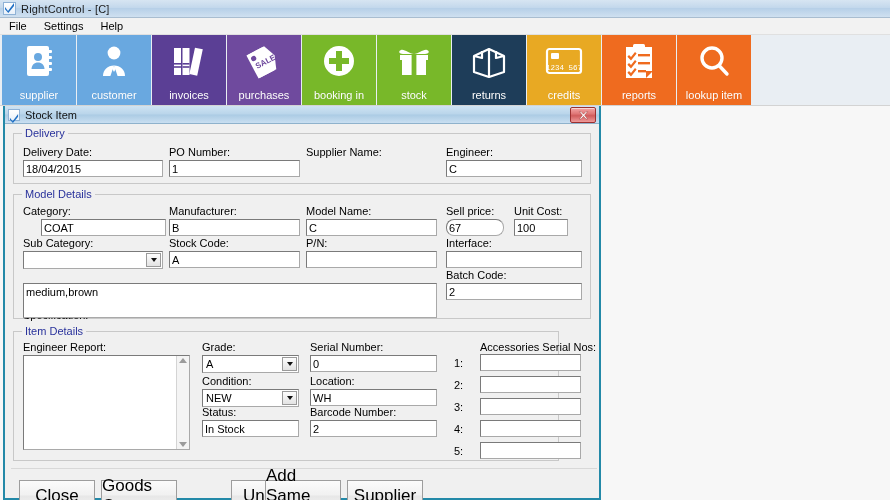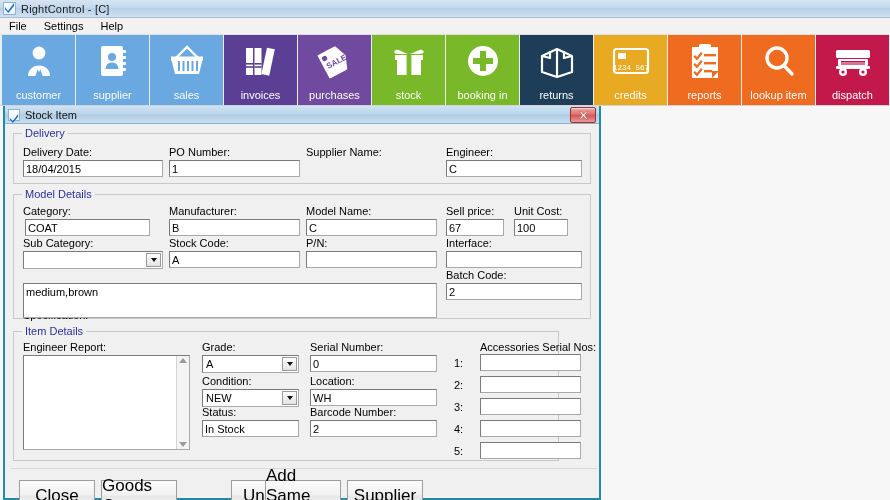--- a/index.html
+++ b/index.html
@@ -272,62 +272,45 @@
   <div class="menubar">
     <div class="menu-item">File</div>
     <div class="menu-item">Settings</div>
     <div class="menu-item">Help</div>
   </div>
 
   <div class="toolbar">
 
     <div class="tbtn" style="background:#69a8e0">
       <span class="ico">
-        <svg width="38" height="38" viewBox="0 0 38 38" fill="#fff">
-          <circle cx="19" cy="11" r="6.4"></circle>
-          <path d="M8 34c0-6.2 4.6-10.6 11-10.6S30 27.8 30 34z"></path>
-          <path d="M19 23.6 L15.4 34 L19 34 L22.6 34 Z" fill="#69a8e0"></path>
-          <path d="M19 23.6 L17.3 27 L19 30 L20.7 27 Z" fill="#fff"></path>
-        </svg>
-      </span>
-      <span class="lbl">customer</span>
-    </div>
-
-    <div class="tbtn" style="background:#69a8e0">
-      <span class="ico">
         <svg width="36" height="36" viewBox="0 0 36 36" fill="#fff">
           <rect x="6" y="3" width="22" height="30" rx="2"></rect>
           <rect x="27" y="7" width="4" height="3" rx="1"></rect>
           <rect x="27" y="13" width="4" height="3" rx="1"></rect>
           <rect x="27" y="19" width="4" height="3" rx="1"></rect>
           <rect x="27" y="25" width="4" height="3" rx="1"></rect>
           <circle cx="17" cy="14" r="4" fill="#69a8e0"></circle>
           <path d="M10.5 26c0-4 2.9-6.6 6.5-6.6s6.5 2.6 6.5 6.6z" fill="#69a8e0"></path>
         </svg>
       </span>
       <span class="lbl">supplier</span>
     </div>
 
     <div class="tbtn" style="background:#69a8e0">
       <span class="ico">
-        <svg width="38" height="34" viewBox="0 0 38 34" fill="none" stroke="#fff" stroke-width="2.4">
-          <path d="M8 14 L19 3 L30 14"></path>
-          <path d="M3 14 H35 L31 30 H7 Z" fill="#fff" stroke="none"></path>
-          <g stroke="#69a8e0" stroke-width="2">
-            <line x1="11" y1="17" x2="11" y2="27"></line>
-            <line x1="15.5" y1="17" x2="15.5" y2="27"></line>
-            <line x1="20" y1="17" x2="20" y2="27"></line>
-            <line x1="24.5" y1="17" x2="24.5" y2="27"></line>
-            <line x1="29" y1="17" x2="29" y2="27"></line>
-          </g>
-          <rect x="3" y="12.5" width="32" height="4" fill="#fff" stroke="none"></rect>
-        </svg>
-      </span>
-      <span class="lbl">sales</span>
-    </div>
+        <svg width="38" height="38" viewBox="0 0 38 38" fill="#fff">
+          <circle cx="19" cy="11" r="6.4"></circle>
+          <path d="M8 34c0-6.2 4.6-10.6 11-10.6S30 27.8 30 34z"></path>
+          <path d="M19 23.6 L15.4 34 L19 34 L22.6 34 Z" fill="#69a8e0"></path>
+          <path d="M19 23.6 L17.3 27 L19 30 L20.7 27 Z" fill="#fff"></path>
+        </svg>
+      </span>
+      <span class="lbl">customer</span>
+    </div>
+
 
     <div class="tbtn" style="background:#5b3f95">
       <span class="ico">
         <svg width="36" height="34" viewBox="0 0 36 34" fill="#fff">
           <rect x="3" y="4" width="7" height="27"></rect>
           <rect x="11.5" y="4" width="7" height="27"></rect>
           <g transform="rotate(12 24 18)">
             <rect x="21" y="4" width="8" height="27"></rect>
           </g>
           <g fill="#5b3f95">
@@ -350,39 +333,39 @@
             <circle cx="11" cy="11" r="2.6" fill="#6f4a9e"></circle>
             <text x="20" y="22" font-family="Liberation Sans, sans-serif" font-size="8" font-weight="bold" fill="#6f4a9e" text-anchor="middle">SALE</text>
           </g>
         </svg>
       </span>
       <span class="lbl">purchases</span>
     </div>
 
     <div class="tbtn" style="background:#78b829">
       <span class="ico">
+        <svg width="36" height="36" viewBox="0 0 36 36">
+          <circle cx="18" cy="18" r="15" fill="#fff"></circle>
+          <path d="M15 8 h6 v7 h7 v6 h-7 v7 h-6 v-7 h-7 v-6 h7 z" fill="#78b829"></path>
+        </svg>
+      </span>
+      <span class="lbl">booking in</span>
+    </div>
+
+    <div class="tbtn" style="background:#78b829">
+      <span class="ico">
         <svg width="38" height="34" viewBox="0 0 38 34" fill="#fff">
           <path d="M19 10 C14 10 10 5 6 6 C3 7 4 10 8 10 Z"></path>
           <path d="M19 10 C24 10 28 5 32 6 C35 7 34 10 30 10 Z"></path>
           <rect x="5" y="11" width="28" height="5"></rect>
           <rect x="7" y="16" width="24" height="15"></rect>
           <rect x="16.6" y="11" width="4.8" height="20" fill="#78b829"></rect>
         </svg>
       </span>
       <span class="lbl">stock</span>
-    </div>
-
-    <div class="tbtn" style="background:#78b829">
-      <span class="ico">
-        <svg width="36" height="36" viewBox="0 0 36 36">
-          <circle cx="18" cy="18" r="15" fill="#fff"></circle>
-          <path d="M15 8 h6 v7 h7 v6 h-7 v7 h-6 v-7 h-7 v-6 h7 z" fill="#78b829"></path>
-        </svg>
-      </span>
-      <span class="lbl">booking in</span>
     </div>
 
     <div class="tbtn" style="background:#1e3d59">
       <span class="ico">
         <svg width="38" height="34" viewBox="0 0 38 34" fill="none" stroke="#fff" stroke-width="2.2" stroke-linejoin="round">
           <path d="M4 12 L19 5 L34 12 V28 L19 33 L4 28 Z"></path>
           <path d="M4 12 L12 14 V7"></path>
           <path d="M34 12 L26 14 V7"></path>
           <path d="M19 5 V33"></path>
         </svg>
@@ -423,38 +406,20 @@
     <div class="tbtn" style="background:#ef6b1f">
       <span class="ico">
         <svg width="36" height="36" viewBox="0 0 36 36" fill="none" stroke="#fff" stroke-width="3.4" stroke-linecap="round">
           <circle cx="16" cy="15" r="10"></circle>
           <line x1="23.5" y1="23" x2="31" y2="31"></line>
         </svg>
       </span>
       <span class="lbl">lookup item</span>
     </div>
 
-    <div class="tbtn" style="background:#c2184b">
-      <span class="ico">
-        <svg width="40" height="32" viewBox="0 0 40 32" fill="#fff">
-          <rect x="3" y="5" width="34" height="8" rx="1.5"></rect>
-          <rect x="5" y="14" width="30" height="7" rx="1"></rect>
-          <g fill="#c2184b">
-            <rect x="8" y="16" width="24" height="1.6"></rect>
-            <rect x="8" y="18.4" width="24" height="1.2"></rect>
-          </g>
-          <rect x="3" y="21" width="34" height="3" rx="1"></rect>
-          <circle cx="10" cy="27" r="4"></circle>
-          <circle cx="30" cy="27" r="4"></circle>
-          <circle cx="10" cy="27" r="1.6" fill="#c2184b"></circle>
-          <circle cx="30" cy="27" r="1.6" fill="#c2184b"></circle>
-        </svg>
-      </span>
-      <span class="lbl">dispatch</span>
-    </div>
 
   </div>
   <div class="toolbar-shadow"></div>
 
   <div class="mdi">
 
     <div class="dialog">
 
       <div class="dlg-title">
         <span class="dlg-icon">
@@ -484,30 +449,30 @@
           <span class="fld-label" style="left:292px; top:12px;">Supplier Name:</span>
 
           <span class="fld-label" style="left:432px; top:12px;">Engineer:</span>
           <input class="inp caret" style="left: 432px; top: 26px; width: 136px;" value="C">
         </div>
 
         <div class="group" style="left:8px; top:70px; width:578px; height:125px;">
           <span class="gtitle">Model Details</span>
 
           <span class="fld-label" style="left:9px; top:10px;">Category:</span>
-          <input class="inp" style="left: 11px; top: 24px; width: 125px;" value="COAT">
+          <input class="inp" style="left: 27px; top: 24px; width: 125px;" value="COAT">
 
           <span class="fld-label" style="left:155px; top:10px;">Manufacturer:</span>
           <input class="inp" style="left: 155px; top: 24px; width: 131px;" value="B">
 
           <span class="fld-label" style="left:292px; top:10px;">Model Name:</span>
           <input class="inp" style="left: 292px; top: 24px; width: 131px;" value="C">
 
           <span class="fld-label" style="left:432px; top:10px;">Sell price:</span>
-          <input class="inp" style="left: 432px; top: 24px; width: 58px;" value="67">
+          <input class="inp" style="left: 432px; top: 24px; width: 58px; border-radius: 8px;" value="67">
 
           <span class="fld-label" style="left:500px; top:10px;">Unit Cost:</span>
           <input class="inp" style="left: 500px; top: 24px; width: 54px;" value="100">
 
           <span class="fld-label" style="left:9px; top:42px;">Sub Category:</span>
           <div class="combo" style="left:9px; top:56px; width:140px;">
             <span></span>
             <span class="arrowbox">
                 <i></i>
               </span>

